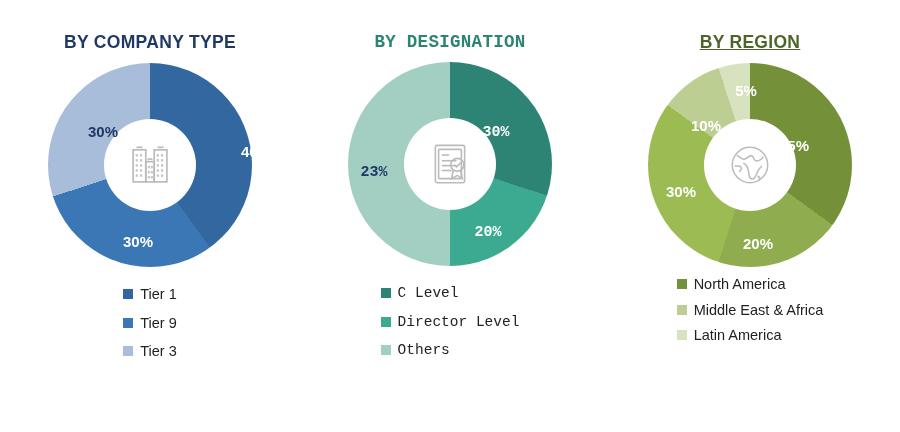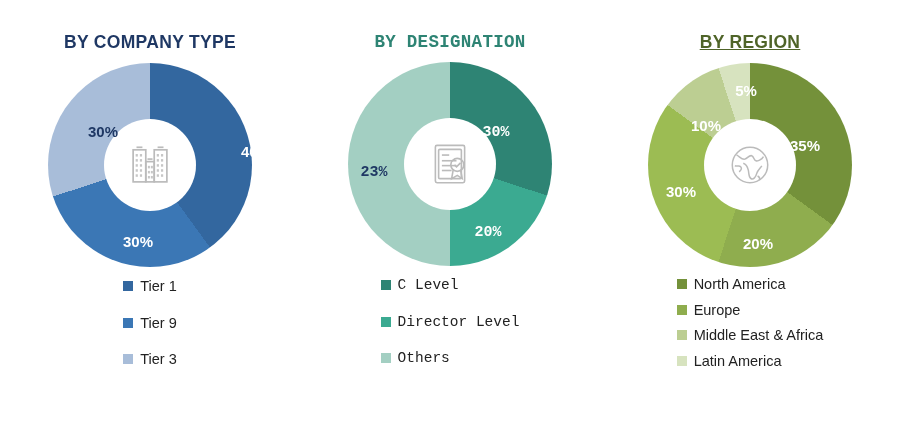--- a/index.html
+++ b/index.html
@@ -66,24 +66,24 @@
     font-size: 15px;
     font-weight: bold;
     color: #ffffff;
     white-space: nowrap;
     transform: translate(-50%, -50%);
     pointer-events: none;
   }
   .slice-label.dark { color: #1F3864; }
 
   .legend {
-    margin-top: 12px;
+    margin-top: 20px;
     display: flex;
     flex-direction: column;
-    gap: 22px;
+    gap: 14px;
   }
   .legend-row {
     display: flex;
     align-items: center;
     gap: 7px;
     font-size: 14.5px;
     color: #222222;
     white-space: nowrap;
   }
   .legend-swatch {
@@ -216,37 +216,33 @@
         <svg class="center-icon" width="54" height="54" viewBox="0 0 64 64">
           <g fill="none" stroke="#B8B8B8" stroke-width="1.8">
             <circle cx="32" cy="32" r="21"></circle>
             <path d="M16 20 C20 22 22 26 26 25 C29 24 31 20 34 21 C37 22 36 26 39 27 C42 28 46 25 48 22"></path>
             <path d="M24 30 C27 31 29 34 30 38 C31 42 30 46 33 48 C36 50 39 46 40 42 C41 38 44 36 46 33"></path>
             <path d="M14 33 C17 34 19 32 21 34 C23 36 21 39 19 40"></path>
             <path d="M41 45 C43 46 44 48 43 50"></path>
           </g>
         </svg>
       </div>
-      <div class="slice-label" style="left:157px;top:82px;">35%</div>
+      <div class="slice-label" style="left:146px;top:82px;">35%</div>
       <div class="slice-label" style="left:110px;top:180px;">20%</div>
       <div class="slice-label" style="left:33px;top:128px;">30%</div>
       <div class="slice-label" style="left:58px;top:62px;">10%</div>
       <div class="slice-label" style="left:98px;top:27px;">5%</div>
     </div>
 
     <div class="legend" style="gap:11px;margin-top:10px;">
       <div class="legend-row">
         <span class="legend-swatch" style="background:#74913A"></span>
         <span class="legend-label">North America</span>
       </div>
       <div class="legend-row">
-        <span class="legend-swatch" style="background:#8FAD4E"></span>
-        <span class="legend-label">Europe</span>
-      </div>
-      <div class="legend-row">
         <span class="legend-swatch" style="background:#BCCE92"></span>
         <span class="legend-label">Middle East &amp; Africa</span>
       </div>
       <div class="legend-row">
         <span class="legend-swatch" style="background:#D7E3BF"></span>
         <span class="legend-label">Latin America</span>
       </div>
     </div>
   </div>
 

